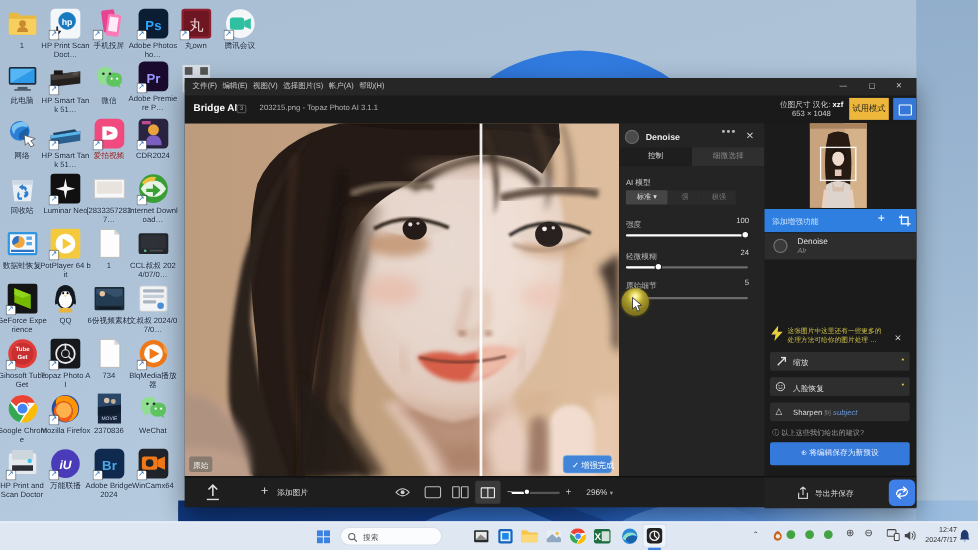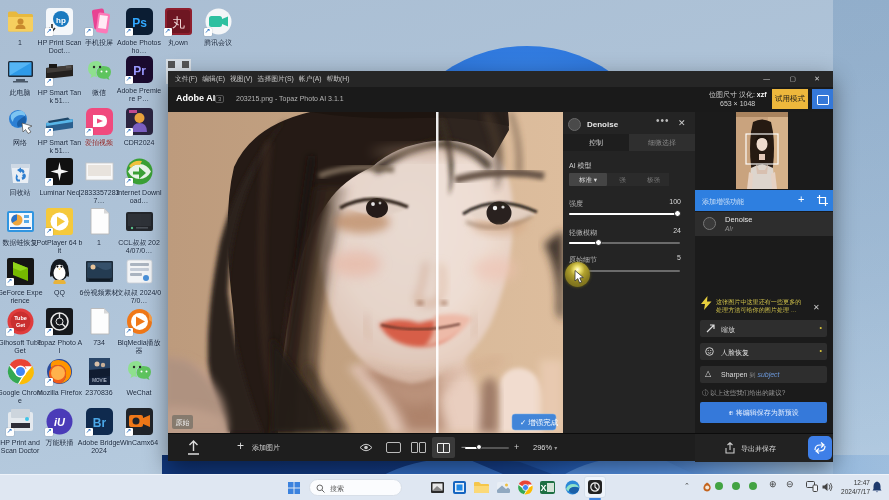--- a/index.html
+++ b/index.html
@@ -424,21 +424,21 @@
     </div>
 </div>
 
 <div id="win">
   <div id="menubar"><span style="margin-left:7px">文件(F)</span><span>编辑(E)</span><span>视图(V)</span><span>选择图片(S)</span><span>帐户(A)</span><span>帮助(H)</span>
     <span style="position:absolute;right:58px;top:0;color:#cfcfcf;">—</span>
     <span style="position:absolute;right:32px;top:0;color:#cfcfcf;">▢</span>
     <span style="position:absolute;right:8px;top:0;color:#cfcfcf;">✕</span>
   </div>
   <div id="titlebar">
-    <span class="abs" style="left:8px;top:6px;font-size:9px;font-weight:bold;color:#fff;">Adobe AI</span>
+    <span class="abs" style="left:8px;top:6px;font-size:9px;font-weight:bold;color:#fff;">Bridge AI</span>
     <span class="abs" style="left:47px;top:8px;font-size:6px;color:#999;border:1px solid #555;border-radius:2px;padding:0 2px;">3</span>
     <span class="abs" style="left:68px;top:8px;font-size:7px;color:#b5b5b5;">203215.png - Topaz Photo AI 3.1.1</span>
     <span class="abs" style="left:541px;top:3px;font-size:7px;color:#cfcfcf;">位图尺寸 汉化: <b style="color:#fff">xzf</b></span>
     <span class="abs" style="left:552px;top:13px;font-size:7px;color:#cfcfcf;">653 × 1048</span>
     <div class="abs" style="left:604px;top:2px;width:36px;height:20px;background:#edb73c;color:#1a1a1a;font-size:7.5px;text-align:center;line-height:20px;">试用模式</div>
     <div class="abs" style="left:644px;top:2px;width:21px;height:20px;background:#3578d8;">
         <span style="position:absolute;left:5px;top:6px;width:10px;height:8px;border:1px solid #fff;border-radius:1px;"></span>
       </div>
   </div>
   <div id="content">

